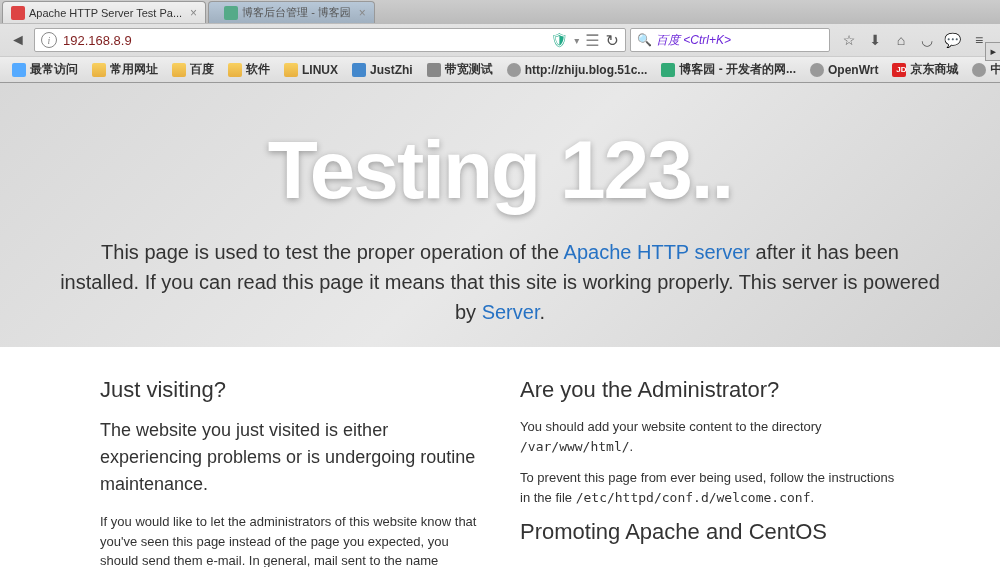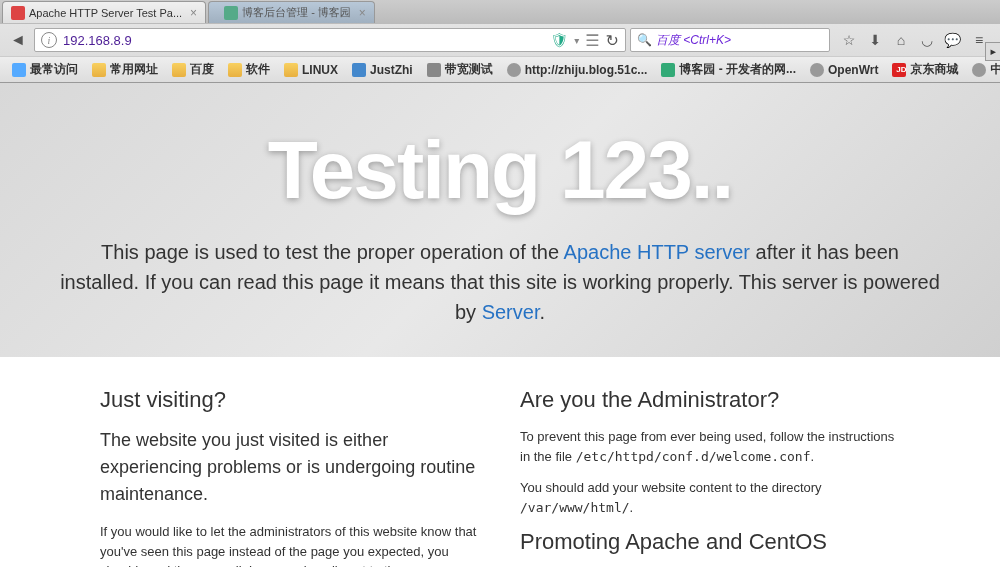--- a/index.html
+++ b/index.html
@@ -10,37 +10,37 @@
     .tab-bar { display: flex; height: 24px; background: linear-gradient(#ccc, #bbb); align-items: center; }
     .tab { display: flex; align-items: center; padding: 3px 8px; font-size: 11px; color: #333; background: linear-gradient(#f0f0f0, #e0e0e0); border: 1px solid #999; border-bottom: none; border-radius: 4px 4px 0 0; margin-left: 2px; height: 22px; }
     .tab.inactive { background: linear-gradient(#b8c8d8, #a0b0c0); color: #555; padding-left: 15px; }
     .tab-favicon { width: 14px; height: 14px; margin-right: 4px; border-radius: 2px; }
     .tab-close { margin-left: 8px; font-size: 12px; color: #888; cursor: pointer; }
     
     .nav-bar { display: flex; align-items: center; padding: 4px 6px; gap: 4px; height: 32px; }
     .nav-btn { width: 24px; height: 24px; display: flex; align-items: center; justify-content: center; color: #555; cursor: pointer; }
     .url-bar { flex: 1; display: flex; align-items: center; background: #fff; border: 1px solid #aaa; border-radius: 2px; padding: 2px 6px; height: 24px; }
     .url-info-icon { width: 16px; height: 16px; margin-right: 6px; color: #888; border: 1px solid #888; border-radius: 50%; display: flex; align-items: center; justify-content: center; font-size: 10px; font-style: italic; font-family: serif; }
-    .url-text { flex: 1; font-size: 13px; color: #4c1d95; }
+    .url-text { flex: 1; font-size: 13px; color: #7f1d1d; }
     .url-icons { display: flex; gap: 6px; align-items: center; }
     .shield-icon { color: #2a8; font-size: 14px; }
     .search-bar { width: 200px; display: flex; align-items: center; background: #fff; border: 1px solid #aaa; border-radius: 2px; padding: 2px 6px; height: 24px; }
     .search-icon { color: #888; font-size: 12px; margin-right: 4px; }
     .search-text { font-size: 12px; color: #6d28d9; font-style: italic; }
     .toolbar-icons { display: flex; gap: 8px; padding: 0 6px; }
     .toolbar-icon { width: 18px; height: 18px; color: #555; display: flex; align-items: center; justify-content: center; cursor: pointer; font-size: 14px; }
     
     .bookmark-bar { display: flex; align-items: center; padding: 3px 6px; gap: 2px; height: 26px; background: linear-gradient(#eee, #ddd); border-top: 1px solid #ccc; font-size: 12px; font-weight: bold; }
     .bookmark { display: flex; align-items: center; padding: 2px 6px; gap: 4px; color: #333; cursor: pointer; white-space: nowrap; }
     .bookmark-icon { width: 14px; height: 14px; border-radius: 2px; }
     .bookmark-folder { background: linear-gradient(#f8d060, #e8b040); }
     
     
     .page-content { height: calc(567px - 82px); overflow: hidden; }
-    .hero { background: linear-gradient(135deg, #d8d8d8 0%, #e8e8e8 50%, #d0d0d0 100%); text-align: center; padding: 40px 30px 30px; }
+    .hero { background: linear-gradient(135deg, #d8d8d8 0%, #e8e8e8 50%, #d0d0d0 100%); text-align: center; padding: 40px 30px 20px; }
     .hero-title { font-size: 82px; font-weight: bold; color: #fff; text-shadow: 0 2px 6px rgba(0,0,0,0.3); letter-spacing: -2px; margin-bottom: 20px; }
     .hero-subtitle { font-size: 20px; color: #333; line-height: 1.5; max-width: 880px; margin: 0 auto; }
     .hero-subtitle a { color: #2672c4; text-decoration: none; }
     
     .content-body { display: flex; padding: 30px 100px 0; gap: 40px; }
     .col { flex: 1; }
     .col h2 { font-size: 22px; color: #333; margin-bottom: 14px; font-weight: 500; }
     .col .lead { font-size: 18px; color: #333; line-height: 1.5; margin-bottom: 14px; }
     .col p { font-size: 13px; color: #333; line-height: 1.5; margin-bottom: 12px; }
     .col code { font-family: monospace; font-size: 13px; }
@@ -154,19 +154,19 @@
 
   <div class="content-body">
     <div class="col">
       <h2>Just visiting?</h2>
       <p class="lead">The website you just visited is either experiencing problems or is undergoing routine maintenance.</p>
       <p>If you would like to let the administrators of this website know that you've seen this page instead of the page you expected, you should send them e-mail. In general, mail sent to the name "webmaster" and directed to the website's domain should reach the appropriate person.</p>
 
     </div>
     <div class="col">
       <h2>Are you the Administrator?</h2>
+      <p><span>You should add your website content to the directory </span><code>/var/www/html/</code><span>.</span></p>
       <p><span>To prevent this page from ever being used, follow the instructions in the file </span><code>/etc/httpd/conf.d/welcome.conf</code><span>.</span></p>
-      <p><span>You should add your website content to the directory </span><code>/var/www/html/</code><span>.</span></p>
       <h2>Promoting Apache and CentOS</h2>
 
     </div>
   </div>
 </div>
 
 </body></html>

